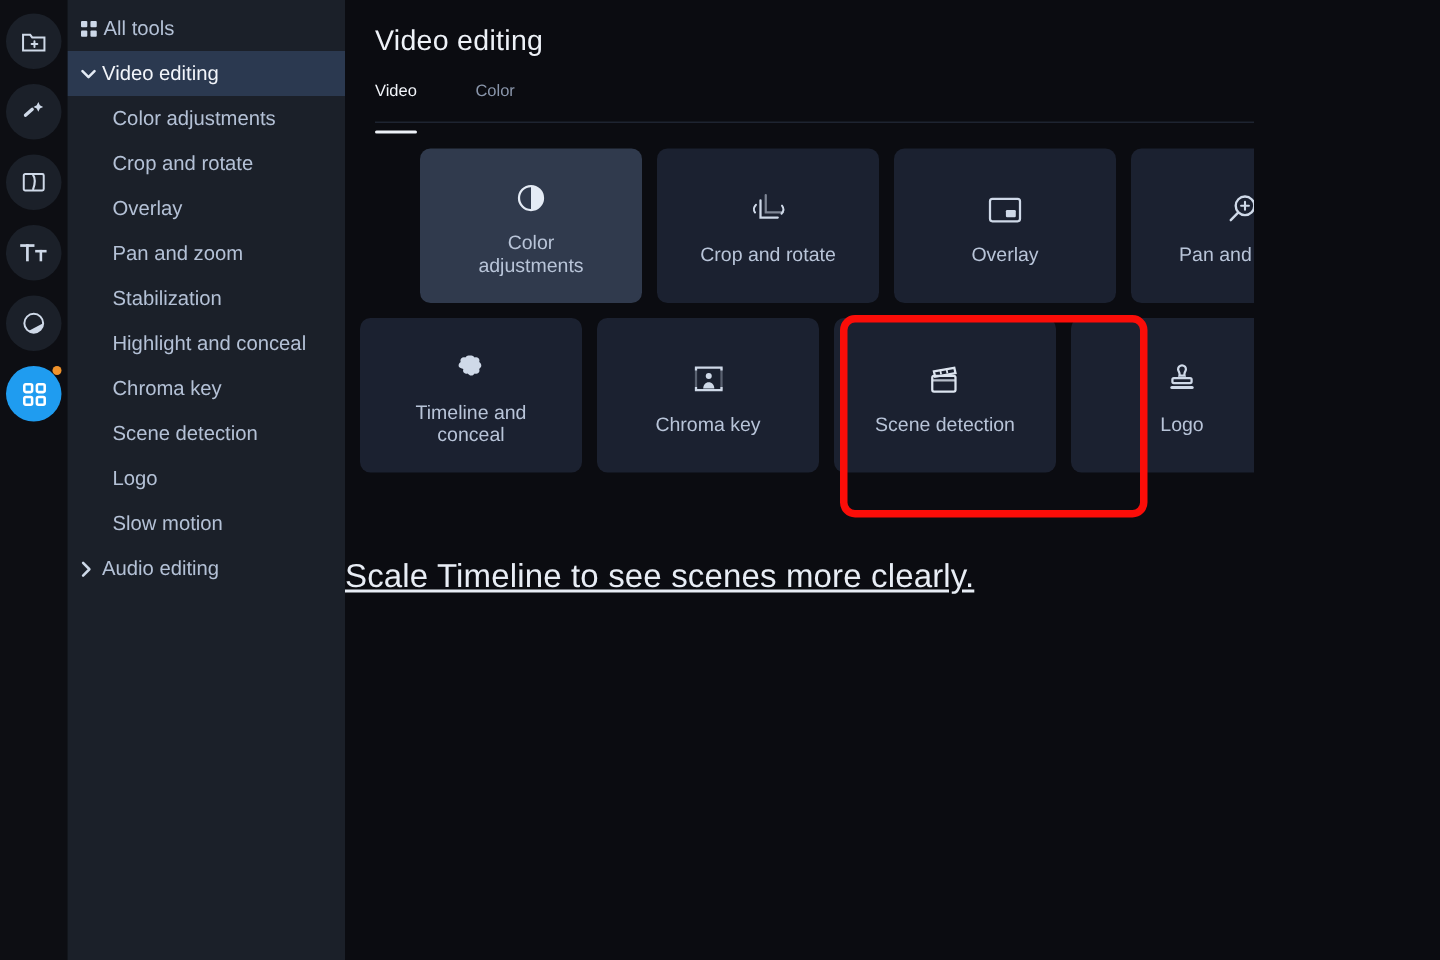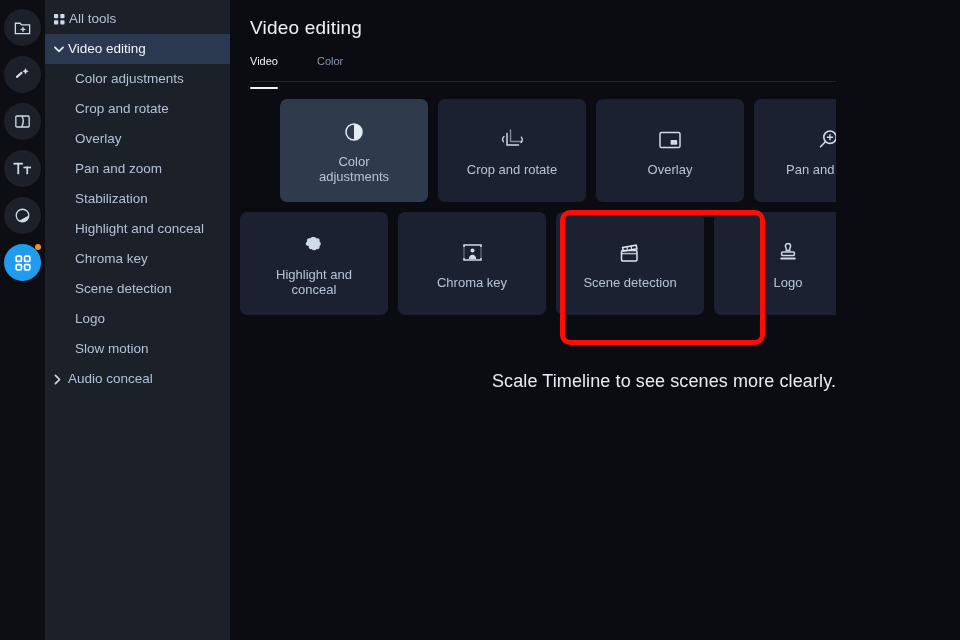--- a/index.html
+++ b/index.html
@@ -194,24 +194,25 @@
   .card.clipped {
     width: 148px;
     margin-right: -110px;
   }
 
   .hint {
     position: absolute;
     left: 0;
     right: 0;
     top: 371px;
-    text-align: right;
-    font-size: 18px;
+    text-align: left;
+    font-size: 22px;
     color: #e8edf5;
     letter-spacing: .1px;
+    text-decoration: underline;
   }
 
   
   .annotation {
     position: absolute;
     left: 560px;
     top: 210px;
     width: 205px;
     height: 135px;
     border: 5px solid #fb0d08;
@@ -341,21 +342,21 @@
     <div class="tree-row child">
       <span class="tree-label">Slow motion</span>
     </div>
 
     <div class="tree-row group">
       <span class="chev">
         <svg width="8" height="11" viewBox="0 0 8 11" fill="none" stroke="#cdd8e8" stroke-width="1.7" stroke-linecap="round" stroke-linejoin="round">
           <path d="M1.4 1.3L5.6 5.5 1.4 9.7"></path>
         </svg>
       </span>
-      <span class="tree-label">Audio conceal</span>
+      <span class="tree-label">Audio editing</span>
     </div>
 
   </div>
 
   <div class="main">
 
     <div class="page-title">Video editing</div>
 
     <div class="tabs-rule"></div>
 
@@ -419,21 +420,21 @@
         </div>
         <div class="card-label">Stabilization</div>
       </div>
 
       <div class="card">
         <div class="card-icon">
           <svg width="22" height="22" viewBox="0 0 22 22" fill="#cfd9e8">
             <path d="M11 3.4c1.3 0 2.1 1 2.6 1.6.8-.3 2-.4 2.9.5.9.9.8 2.1.5 2.9.6.5 1.6 1.3 1.6 2.6s-1 2.1-1.6 2.6c.3.8.4 2-.5 2.9-.9.9-2.1.8-2.9.5-.5.6-1.3 1.6-2.6 1.6s-2.1-1-2.6-1.6c-.8.3-2 .4-2.9-.5-.9-.9-.8-2.1-.5-2.9C2.4 13.1 1.4 12.3 1.4 11s1-2.1 1.6-2.6c-.3-.8-.4-2 .5-2.9.9-.9 2.1-.8 2.9-.5.5-.6 1.3-1.6 2.6-1.6z" transform="translate(1.5 0) scale(.88)"></path>
           </svg>
         </div>
-        <div class="card-label">Highlight and
+        <div class="card-label">Timeline and
 conceal</div>
       </div>
 
       <div class="card">
         <div class="card-icon">
           <svg width="23" height="21" viewBox="0 0 23 21" fill="none" stroke="#cfd9e8" stroke-width="1.5">
             <path d="M3 5V3h17v2M3 16v2h17v-2"></path>
             <path d="M3 3v15M20 3v15" opacity=".35"></path>
             <circle cx="11.5" cy="8.6" r="2" fill="#cfd9e8" stroke="none"></circle>
             <path d="M7.8 17c0-2.4 1.6-4.2 3.7-4.2S15.2 14.6 15.2 17z" fill="#cfd9e8" stroke="none"></path>

